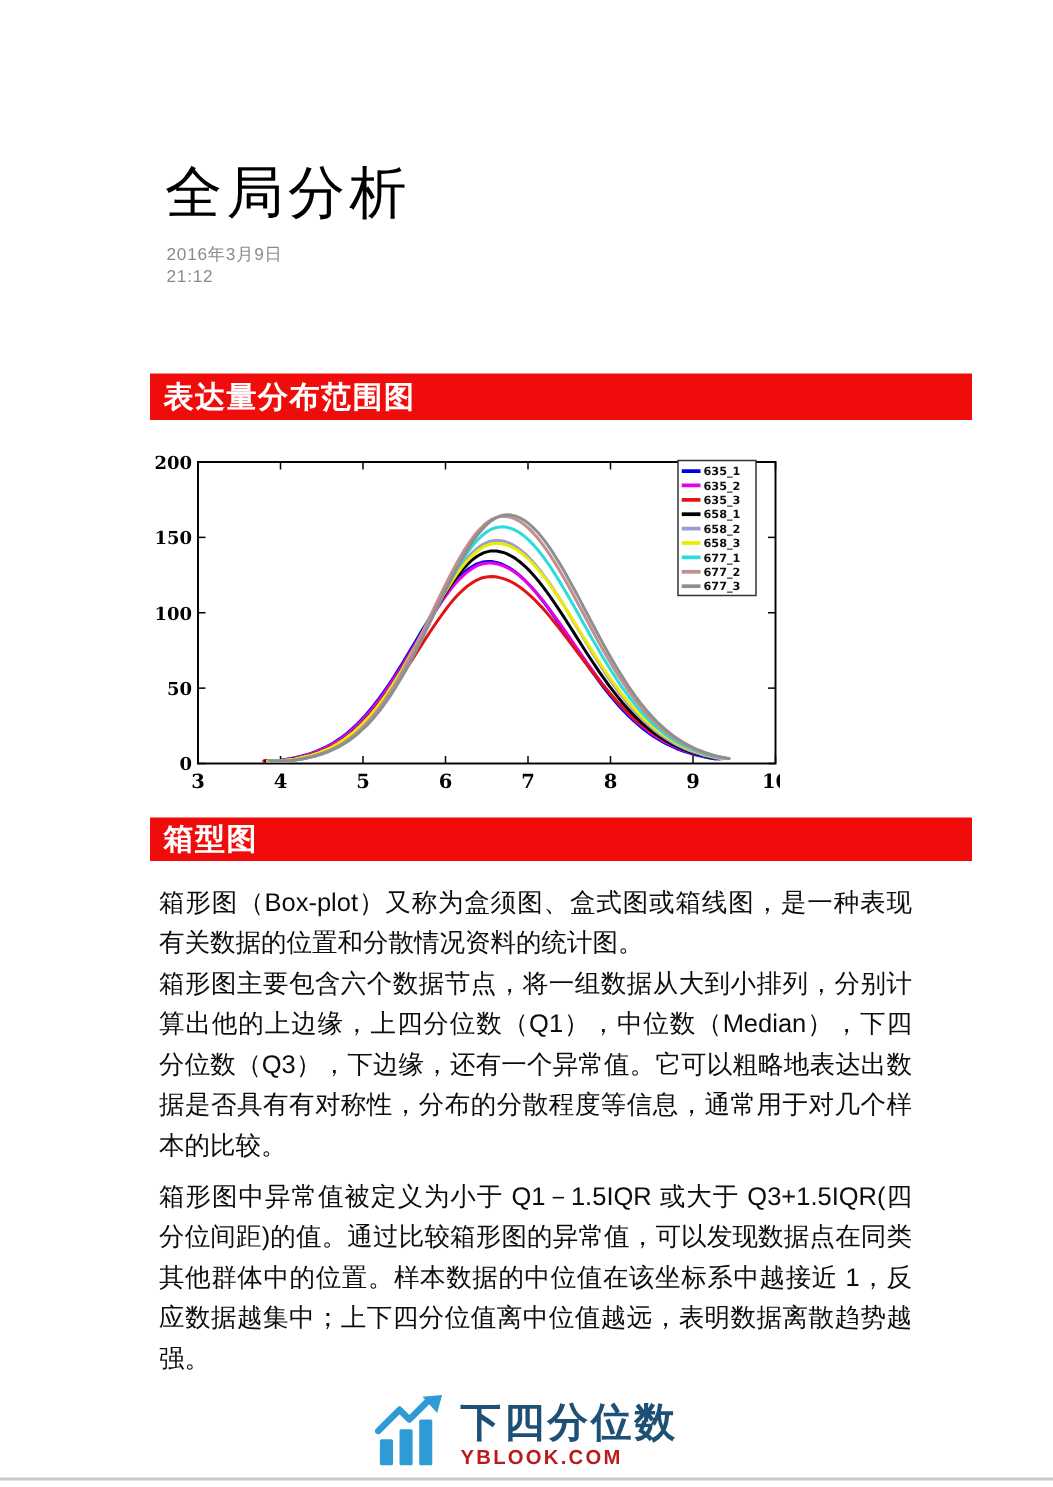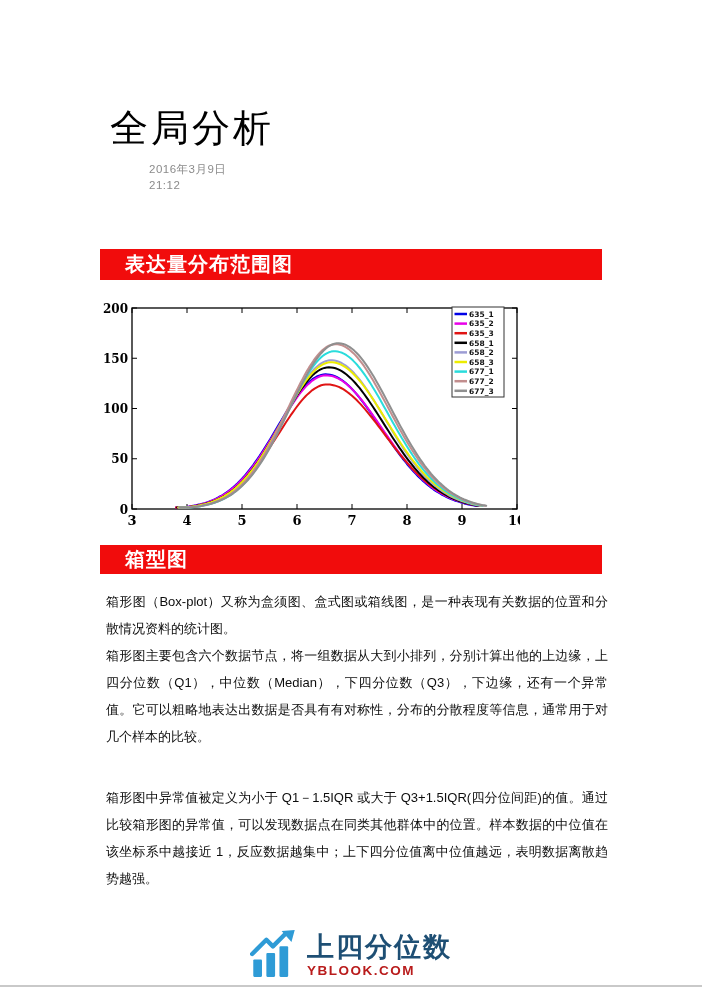--- a/index.html
+++ b/index.html
@@ -12,53 +12,53 @@
   }
   .page { position: absolute; inset: 0; background: #fff; }
 
   .doc-title {
     position: absolute; left: 110px; top: 103px;
     font-family: "DejaVu Serif", serif;
     font-size: 38px; font-weight: normal; letter-spacing: 3px; color: #000;
   }
   .doc-date, .doc-time {
     position: absolute; left: 111px;
-    font-size: 11.5px; color: #8b8b8b; letter-spacing: 0.5px; margin-left: 38px;
+    font-size: 11.5px; color: #8b8b8b; letter-spacing: 0.5px;
   }
   .doc-date { top: 162px; }
   .doc-time { top: 179px; }
 
   .intro {
     position: absolute; left: 110px; top: 205px;
     font-size: 17px; color: #111;
   }
 
   .section-band {
-    position: absolute; left: 100px; width: 502px; height: 30px;
+    position: absolute; left: 100px; width: 548px; height: 30px;
     background: #f10c0c;
     display: flex; align-items: center;
-    padding-left: 25px;
+    padding-left: 9px;
   }
   .section-band .band-label {
     color: #ffffff; font-size: 20px; font-weight: bold; letter-spacing: 1px;
   }
   .band-1 { top: 249px; height: 31px; }
   .band-2 { top: 545px; height: 29px; }
 
   .chart-wrap {
     position: absolute; left: 100px; top: 297px; width: 420px; height: 240px;
     background: #fff;
   }
   .tick-x { font: bold 13px "DejaVu Serif", serif; fill: #000; }
   .tick-y { font: bold 12px "DejaVu Serif", serif; fill: #000; }
   .legend-label { font: bold 7.5px "DejaVu Sans", sans-serif; fill: #111; }
 
   .body-para {
     position: absolute; left: 106px; width: 502px;
-    font-size: 13px; line-height: 27px; color: #0d0d0d;
+    font-size: 17px; line-height: 27px; color: #0d0d0d;
     white-space: pre-line; text-align: justify;
   }
   .para-1 { top: 588px; }
   .para-2 { top: 784px; }
 
   .footer {
     position: absolute; left: 0; top: 930px; width: 702px;
     display: flex; justify-content: center; align-items: center; gap: 9px;
   }
   .brand-block { display: flex; flex-direction: column; line-height: 1; }
@@ -174,20 +174,20 @@
     <span>
       <svg width="48" height="48" viewBox="0 0 44 44" xmlns="http://www.w3.org/2000/svg">
         <rect x="3" y="27" width="8" height="16" rx="1" fill="#2E9BD6"></rect>
         <rect x="15" y="21" width="8" height="22" rx="1" fill="#2E9BD6"></rect>
         <rect x="27" y="15" width="8" height="28" rx="1" fill="#2E9BD6"></rect>
         <path d="M2 22 L15 9 L21 15 L33 3" fill="none" stroke="#2E9BD6" stroke-width="4" stroke-linecap="round" stroke-linejoin="round"></path>
         <polygon points="29,1 41,0 38,11" fill="#2E9BD6"></polygon>
       </svg>
     </span>
     <span class="brand-block">
-      <span class="brand-name">上四分位数</span>
+      <span class="brand-name">下四分位数</span>
       <span class="brand-domain">YBLOOK.COM</span>
     </span>
   </div>
 
   <div class="bottom-rule"></div>
 
 </div>
 
 </body></html>

